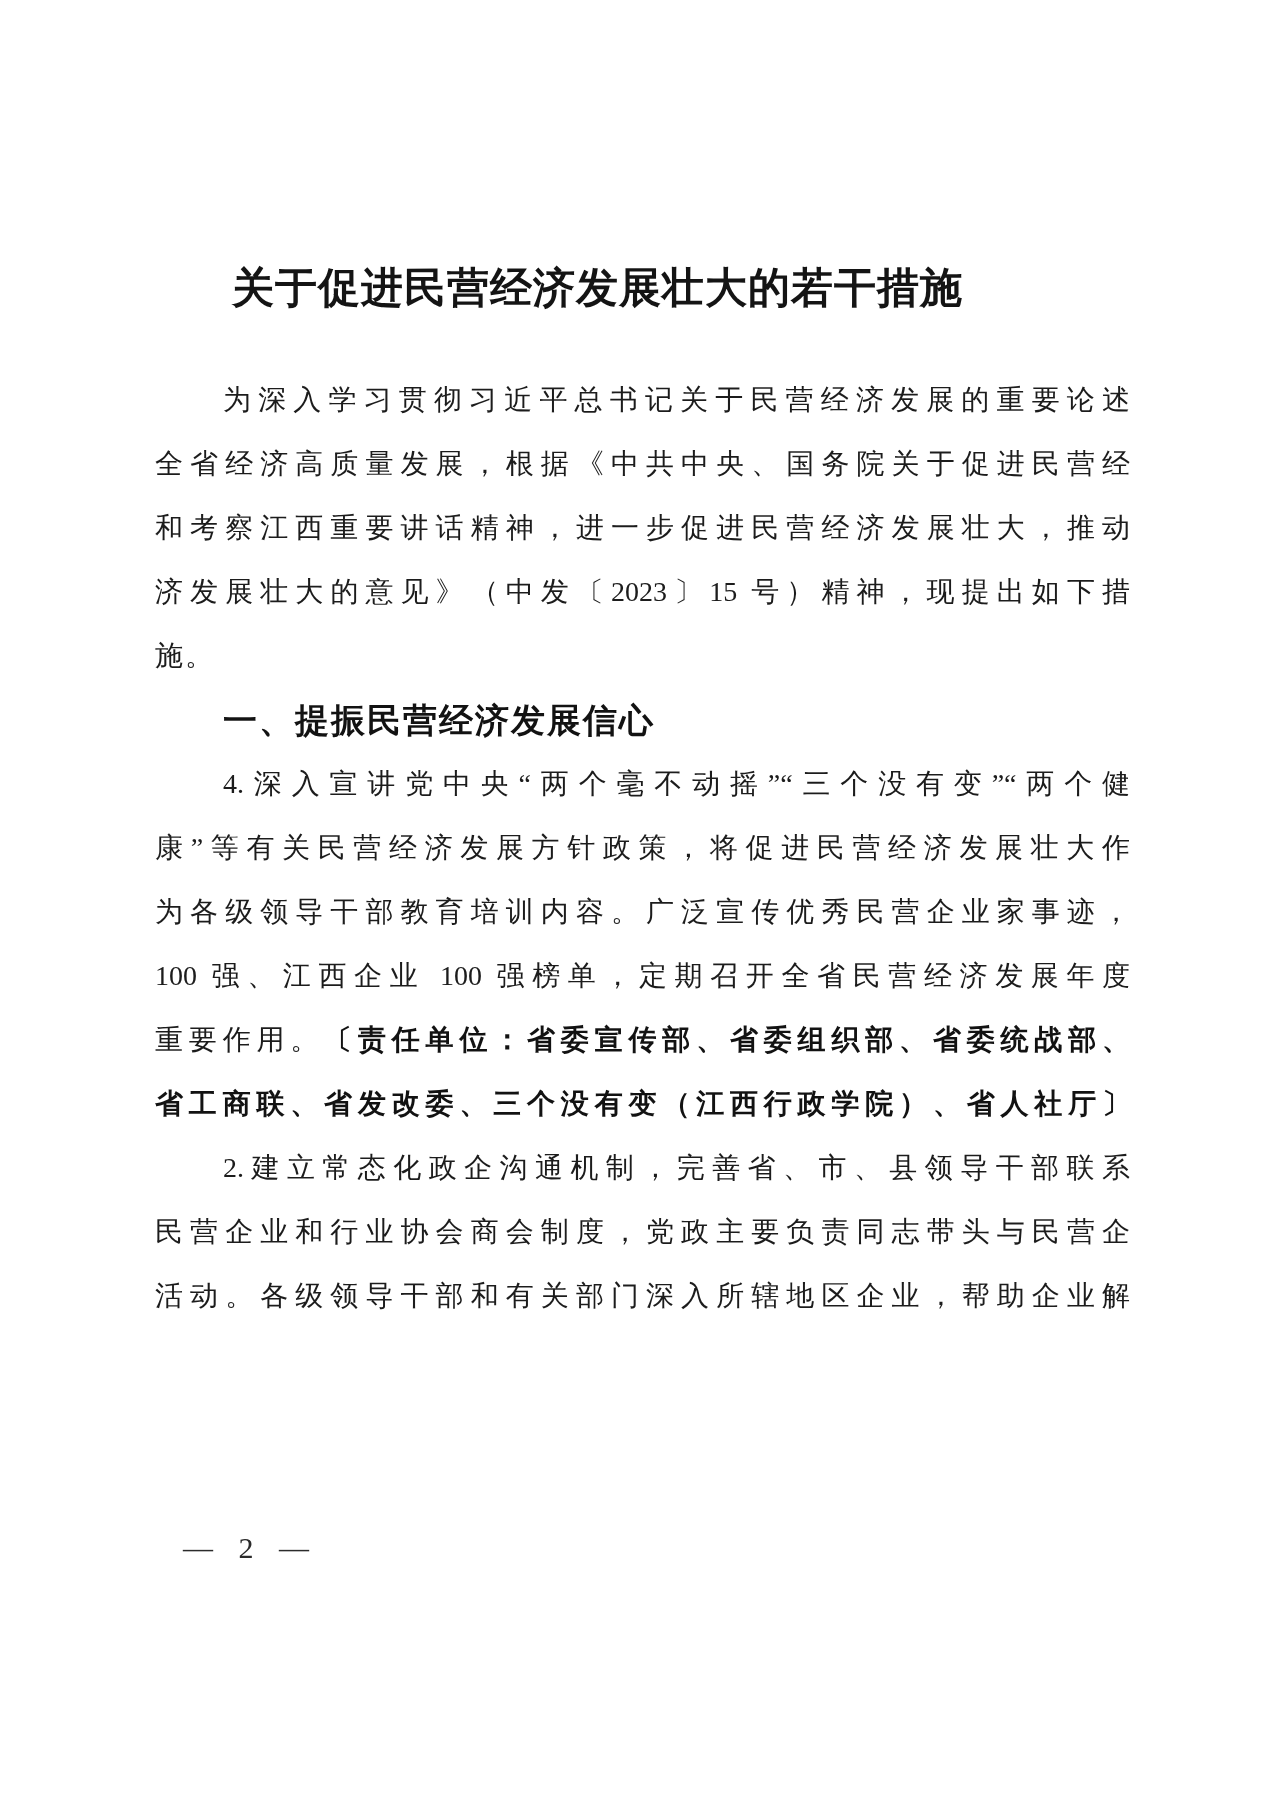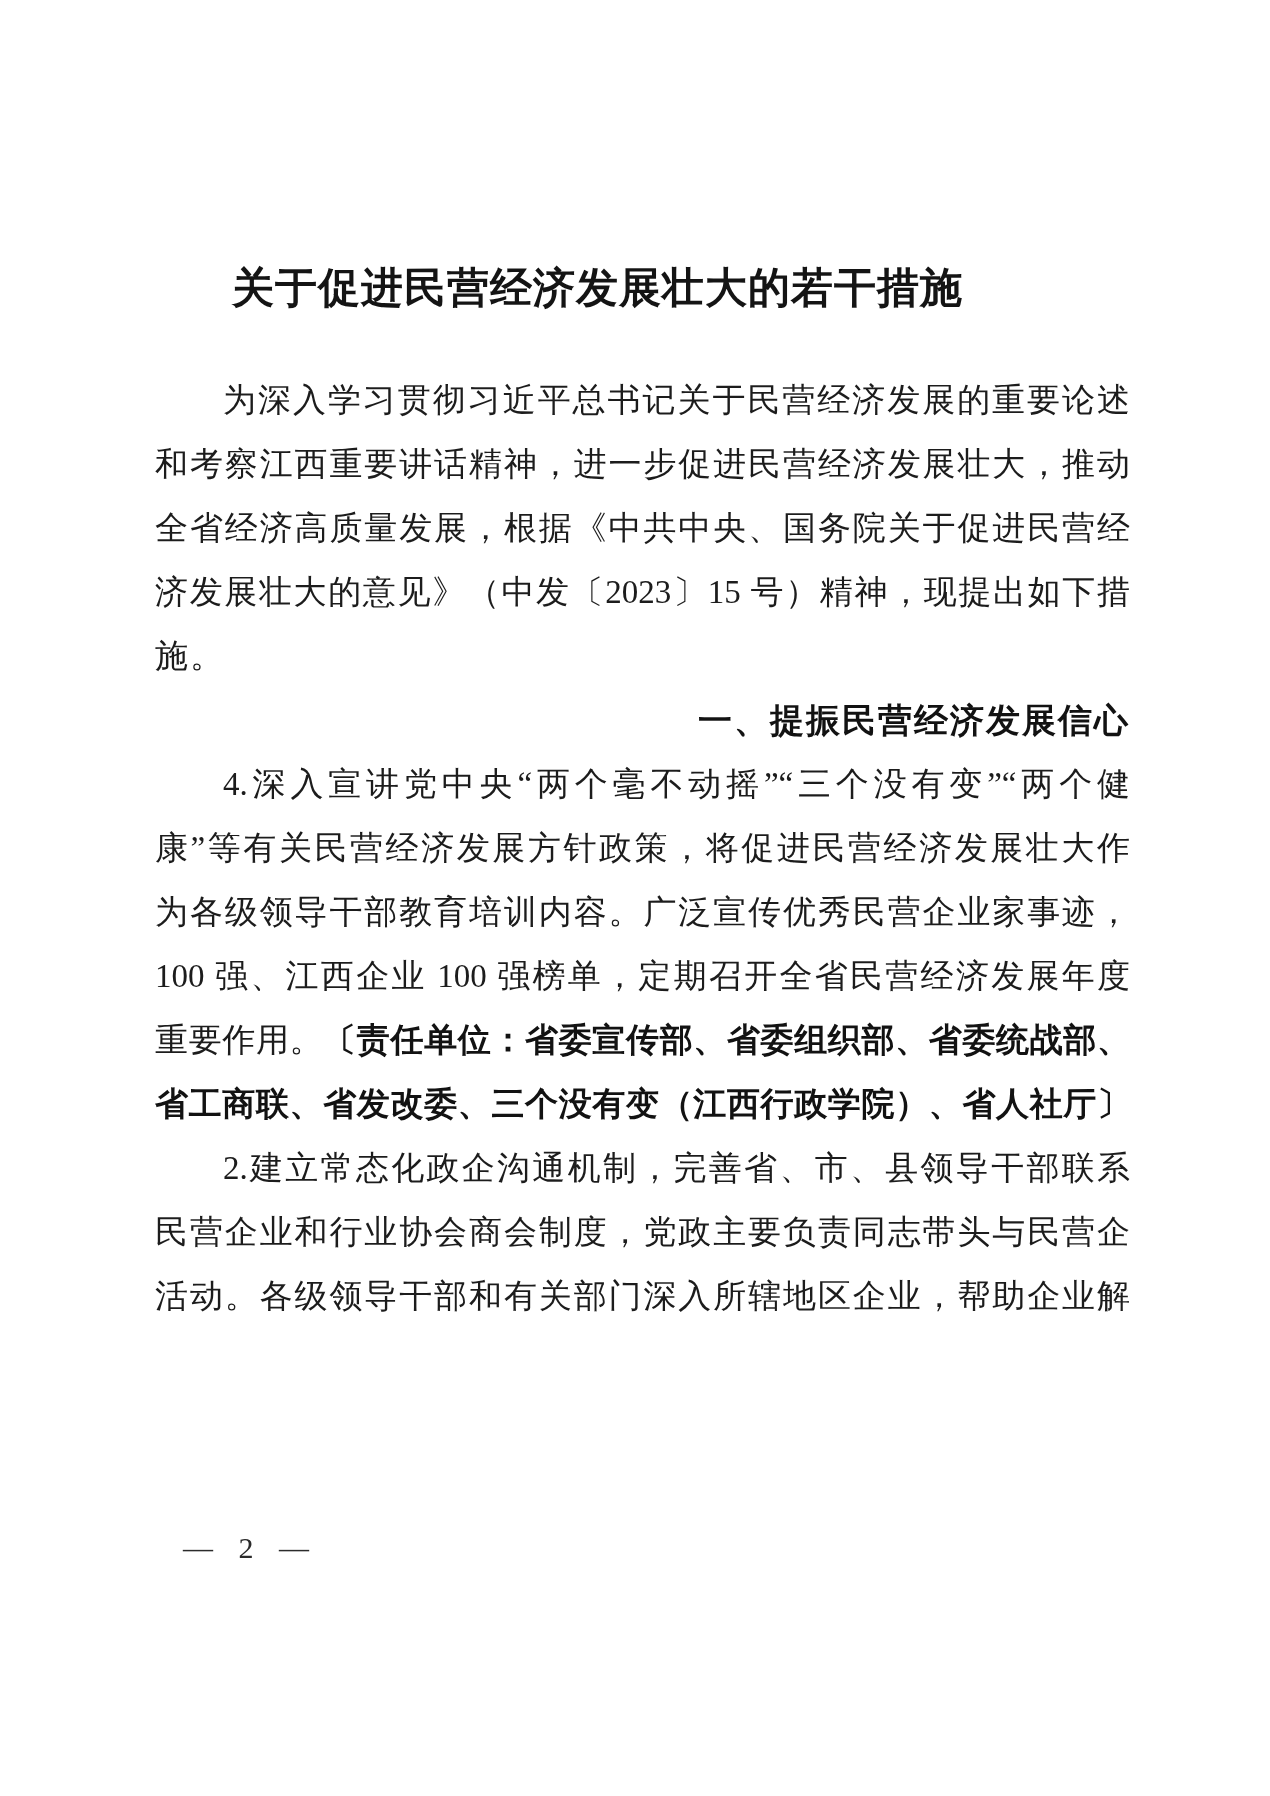--- a/index.html
+++ b/index.html
@@ -10,27 +10,27 @@
   .page{position:absolute;left:0;top:0;width:1270px;height:1796px;background:#ffffff;}
   .doc-title{
     position:absolute;left:110px;top:258px;width:975px;height:60px;
     text-align:center;font-size:42px;line-height:60px;font-weight:700;
     color:#141414;font-family:"Liberation Serif",serif;letter-spacing:1px;
   }
   .body-block{
     position:absolute;left:155px;top:368px;width:975px;color:#1c1c1c;
   }
   .line{
-    height:64px;line-height:64px;font-size:33px;letter-spacing:0;
+    height:64px;line-height:64px;font-size:28px;letter-spacing:0;
   }
   .line.justify{text-align:justify;text-align-last:justify;}
   .line.indent{padding-left:68px;}
   .line.heading{
     font-family:"Liberation Sans",sans-serif;font-weight:700;
-    font-size:34px;letter-spacing:8px;color:#121212;text-align:right;
+    font-size:34px;letter-spacing:8px;color:#121212;
   }
   .line.short{letter-spacing:2px;}
   .seg{font-weight:inherit;}
   .seg.bold{
     font-family:"Liberation Sans",sans-serif;font-weight:700;color:#121212;
   }
   .page-footer{
     position:absolute;left:183px;top:1528px;height:40px;line-height:40px;
     font-size:30px;color:#2b2b2b;word-spacing:14px;letter-spacing:2px;
     font-family:"Liberation Serif",serif;
@@ -38,22 +38,22 @@
 </style>
 </head>
 <body>
 
 <div class="page">
 
   <div class="doc-title">关于促进民营经济发展壮大的若干措施</div>
 
   <div class="body-block">
       <div class="line body indent justify"><span class="seg">为深入学习贯彻习近平总书记关于民营经济发展的重要论述</span></div>
+      <div class="line body justify"><span class="seg">全省经济高质量发展，根据《中共中央、国务院关于促进民营经</span></div>
       <div class="line body justify"><span class="seg">和考察江西重要讲话精神，进一步促进民营经济发展壮大，推动</span></div>
-      <div class="line body justify"><span class="seg">全省经济高质量发展，根据《中共中央、国务院关于促进民营经</span></div>
       <div class="line body justify"><span class="seg">济发展壮大的意见》（中发〔2023〕15 号）精神，现提出如下措</span></div>
       <div class="line body short"><span class="seg">施。</span></div>
       <div class="line heading indent short"><span class="seg bold">一、提振民营经济发展信心</span></div>
       <div class="line body indent justify"><span class="seg">4.深入宣讲党中央“两个毫不动摇”“三个没有变”“两个健</span></div>
       <div class="line body justify"><span class="seg">康”等有关民营经济发展方针政策，将促进民营经济发展壮大作</span></div>
       <div class="line body justify"><span class="seg">为各级领导干部教育培训内容。广泛宣传优秀民营企业家事迹，</span></div>
       <div class="line body justify"><span class="seg">100 强、江西企业 100 强榜单，定期召开全省民营经济发展年度</span></div>
       <div class="line body justify"><span class="seg">重要作用。</span><span class="seg bold">〔责任单位：省委宣传部、省委组织部、省委统战部、</span></div>
       <div class="line body justify"><span class="seg bold">省工商联、省发改委、三个没有变（江西行政学院）、省人社厅〕</span></div>
       <div class="line body indent justify"><span class="seg">2.建立常态化政企沟通机制，完善省、市、县领导干部联系</span></div>

